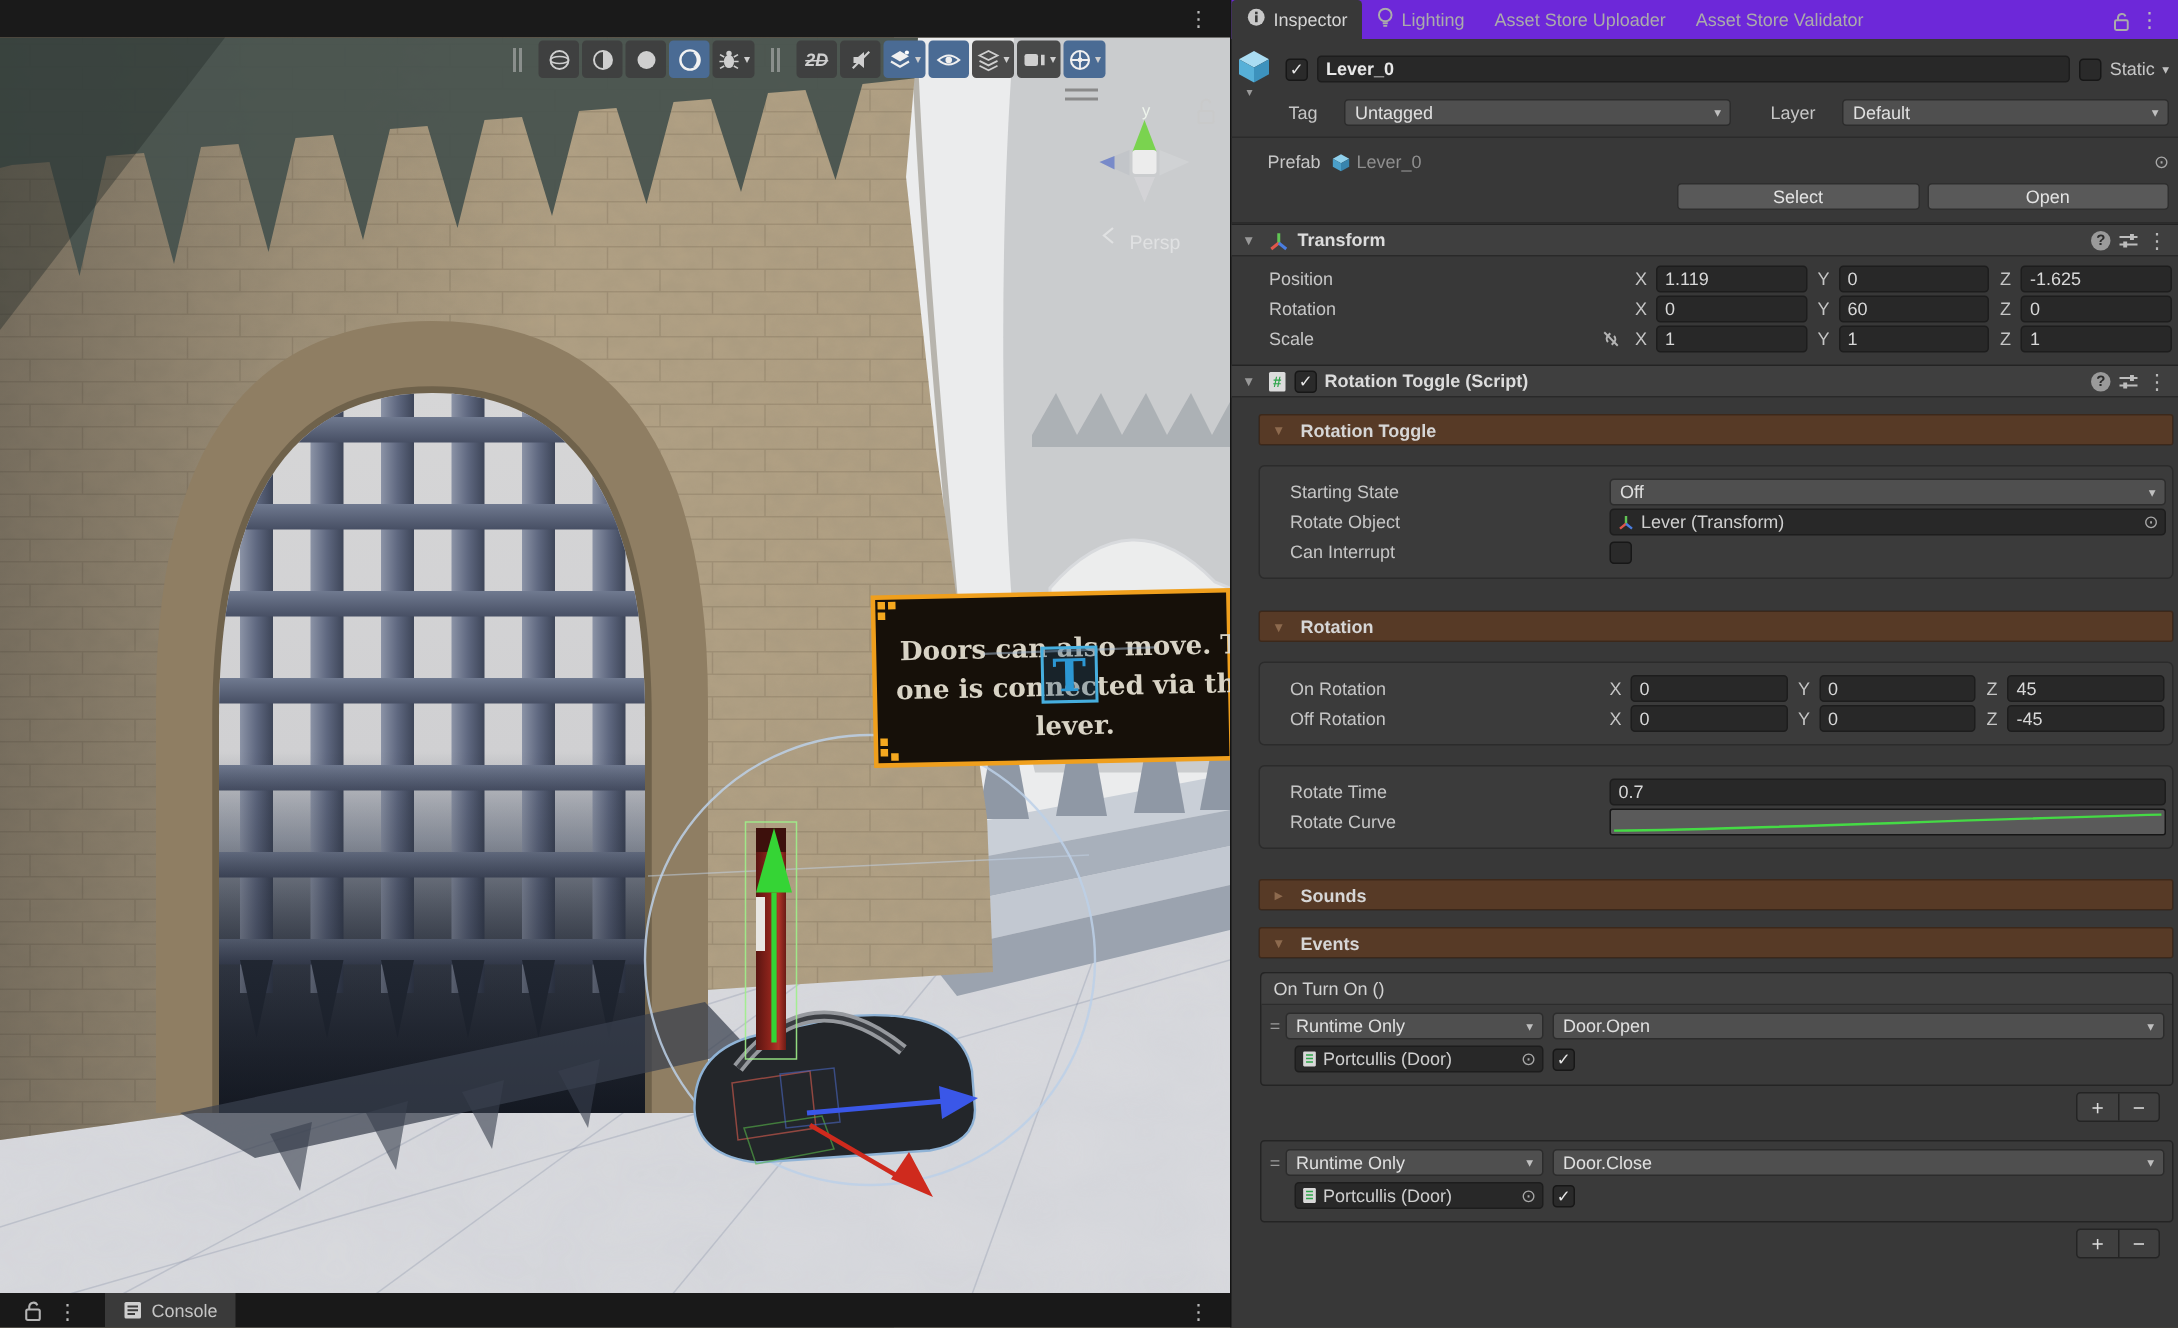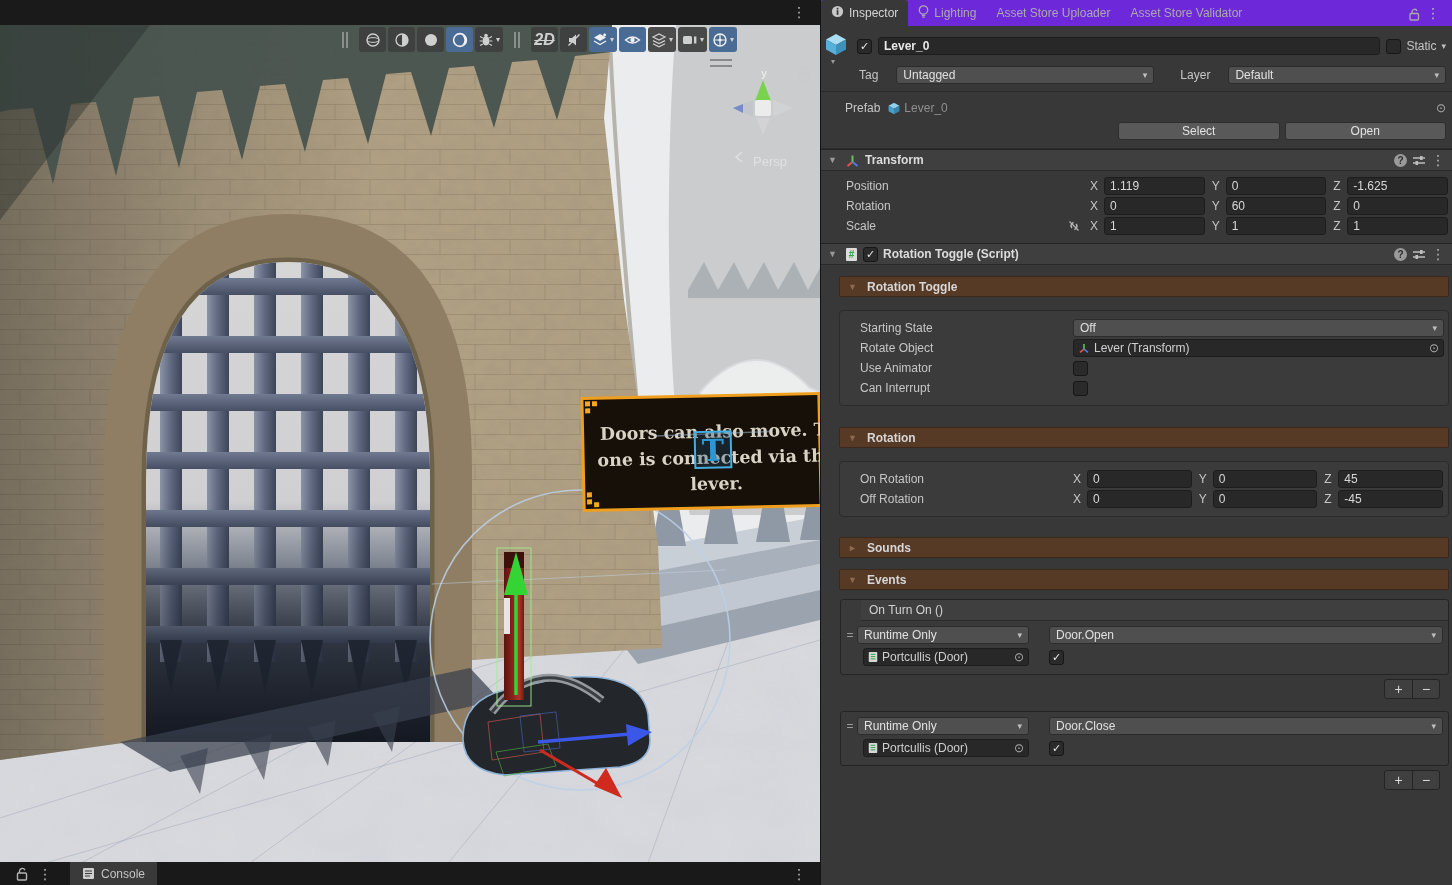--- a/index.html
+++ b/index.html
@@ -14,21 +14,21 @@
   .scene-topbar .kebab { position:absolute; right:14px; top:3px; }
   .kebab { color:#b9b9b9; font-size:14px; line-height:18px; cursor:pointer; }
   .scene-toolbar { position:absolute; left:340px; top:27px; display:flex; align-items:center; gap:9px; z-index:6; }
   .tb-group { display:flex; gap:2px; }
   .tb-handle { width:6px; height:16px; border-left:2px solid rgba(190,190,190,.55); border-right:2px solid rgba(190,190,190,.55); margin:0 2px; }
   .tb-btn { height:25px; min-width:27px; padding:0 3px; background:rgba(62,62,62,.93); border-radius:3px;
             display:flex; align-items:center; justify-content:center; gap:2px; cursor:pointer; }
   .tb-btn.sel { background:var(--selected_blue,#4a6b94); }
   .tb-btn .dd { font-size:8px; color:#cfcfcf; }
   .tb-btn svg { display:block; }
-  .tb-2d { color:#cfcfcf; font-size:16px; font-weight:bold; text-decoration:line-through; font-style:italic; }
+  .tb-2d { color:#cfcfcf; font-size:12px; font-weight:bold; text-decoration:line-through; font-style:italic; }
 
   .scene-bottombar { position:absolute; left:0; bottom:0; width:820px; height:23px; background:#191919; z-index:6; display:flex; align-items:center; }
   .sb-lock { margin-left:16px; }
   .sb-kebab { margin-left:10px; }
   .console-tab { margin-left:18px; height:23px; background:#3a3a3a; display:flex; align-items:center; gap:6px; padding:0 12px; color:#c4c4c4; cursor:pointer; }
   .sb-right-kebab { margin-left:auto; margin-right:14px; }
 
   
   .inspector { position:absolute; left:820px; top:0; width:632px; height:885px; background:var(--panel_bg,#383838); border-left:1px solid #141414; color:var(--label_text,#c6c6c6); }
   .tabbar { height:26px; background:#6d28d9; display:flex; align-items:flex-end; }
@@ -83,25 +83,25 @@
   .dropdown { background:var(--dropdown_bg,#4f4f4f); border:1px solid #2c2c2c; border-radius:3px; height:18px; display:flex; align-items:center; padding:0 6px; color:#e0e0e0; cursor:pointer; }
   .dropdown .dd-arrow { margin-left:auto; font-size:9px; color:#c0c0c0; padding-left:6px; }
   .grow { flex:1; min-width:0; }
   .objfield { background:var(--field_bg,#282828); border:1px solid #1d1d1d; border-radius:3px; height:18px; display:flex; align-items:center; gap:4px; padding:0 4px 0 4px; color:#cfcfcf; cursor:pointer; }
   .objfield .picker-ico { margin-left:auto; }
   .checkbox { width:15px; height:15px; background:#2a2a2a; border:1px solid #171717; border-radius:3px; display:flex; align-items:center; justify-content:center; color:#e8e8e8; font-size:11px; cursor:pointer; flex:none; }
   .curve-field { flex:1; height:18px; background:#5a5a5a; border:1px solid #161616; border-radius:2px; overflow:hidden; cursor:pointer; }
   .curve-field svg { display:block; width:100%; height:16px; }
 
   .evlist { margin:9px 3px 0 19px; border:1px solid #242424; border-radius:3px; background:#3a3a3a; }
-  .ev-head { height:21px; background:#3f3f3f; display:flex; align-items:center; padding:0 8px; border-bottom:1px solid #2c2c2c; color:#d2d2d2; border-radius:3px 3px 0 0;margin-left:20px; }
+  .ev-head { height:21px; background:#3f3f3f; display:flex; align-items:center; padding:0 8px; border-bottom:1px solid #2c2c2c; color:#d2d2d2; border-radius:3px 3px 0 0; }
   .ev-body { display:flex; padding:5px 5px 8px 2px; }
   .ev-grip { width:14px; color:#9a9a9a; text-align:center; cursor:grab; padding-top:2px; }
   .ev-rows { flex:1; }
-  .ev-row { display:flex; align-items:center; gap:20px;text-align:center; }
+  .ev-row { display:flex; align-items:center; gap:6px;text-align:center; }
   .ev-row + .ev-row { margin-top:4px; }
   .ev-mode { width:172px; flex:none; }
   .ev-target { width:166px; flex:none; margin-left:6px; }
   .ev-footer { display:flex; justify-content:flex-end; margin:4px 12px 0 0; }
   .pm-box { display:flex; background:#3f3f3f; border:1px solid #242424; border-radius:3px; height:20px; }
   .pm { width:27px; display:flex; align-items:center; justify-content:center; color:#dcdcdc; font-size:14px; cursor:pointer; }
   .pm + .pm { border-left:1px solid #242424; }
   .minicube, .miniaxis, .minidoc { display:block; }
 </style>
 </head>
@@ -656,26 +656,20 @@
                 <path d="M7.5,9 V2.5" stroke="#61c554" stroke-width="2"></path>
                 <path d="M7.5,9 L2.5,13" stroke="#e0574a" stroke-width="2"></path>
                 <path d="M7.5,9 L12.5,13" stroke="#4a7de0" stroke-width="2"></path>
               </svg>
             <span>Lever (Transform)</span>
             <span class="picker-ico">⊙</span>
           </div>
         </div>
       </div>
       <div class="g-row">
-        <span class="g-label">Use Animator</span>
-        <div class="g-val">
-            <div class="checkbox"></div>
-          </div>
-      </div>
-      <div class="g-row">
         <span class="g-label">Can Interrupt</span>
         <div class="g-val">
             <div class="checkbox"></div>
           </div>
       </div>
     </div>
 
     <div class="section mt21">
       <span class="fold">▼</span>
       <span>Rotation</span>
@@ -723,20 +717,40 @@
           <div class="vc">
               <span class="axis">Z</span>
               <div class="field vf">
                 <span>-45</span>
               </div>
             </div>
         </div>
       </div>
     </div>
 
+    <div class="groupbox mt14">
+      <div class="g-row">
+        <span class="g-label">Rotate Time</span>
+        <div class="g-val">
+            <div class="field grow">
+              <span>0.7</span>
+            </div>
+          </div>
+      </div>
+      <div class="g-row">
+        <span class="g-label">Rotate Curve</span>
+        <div class="g-val">
+          <div class="curve-field">
+            <svg viewBox="0 0 360 18" preserveAspectRatio="none">
+              <path d="M2,15.5 C90,14.5 210,8 358,3.5" stroke="#45da45" stroke-width="1.8" fill="none"></path>
+            </svg>
+          </div>
+        </div>
+      </div>
+    </div>
 
     <div class="section mt20">
       <span class="fold">►</span>
       <span>Sounds</span>
     </div>
 
     <div class="section mt11">
       <span class="fold">▼</span>
       <span>Events</span>
     </div>

